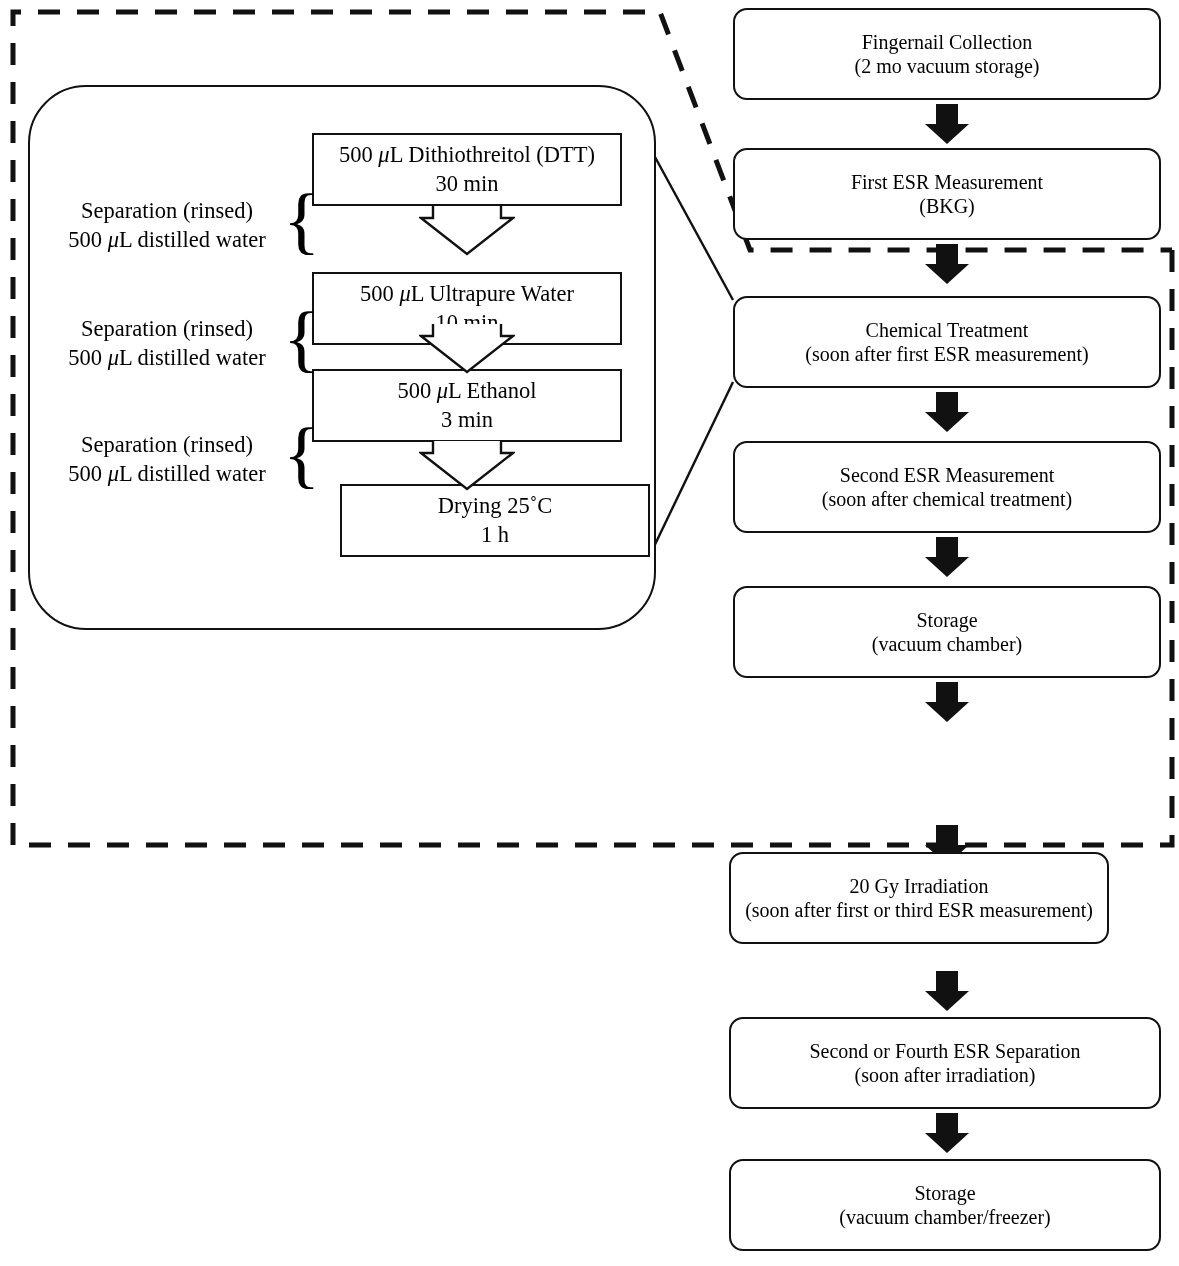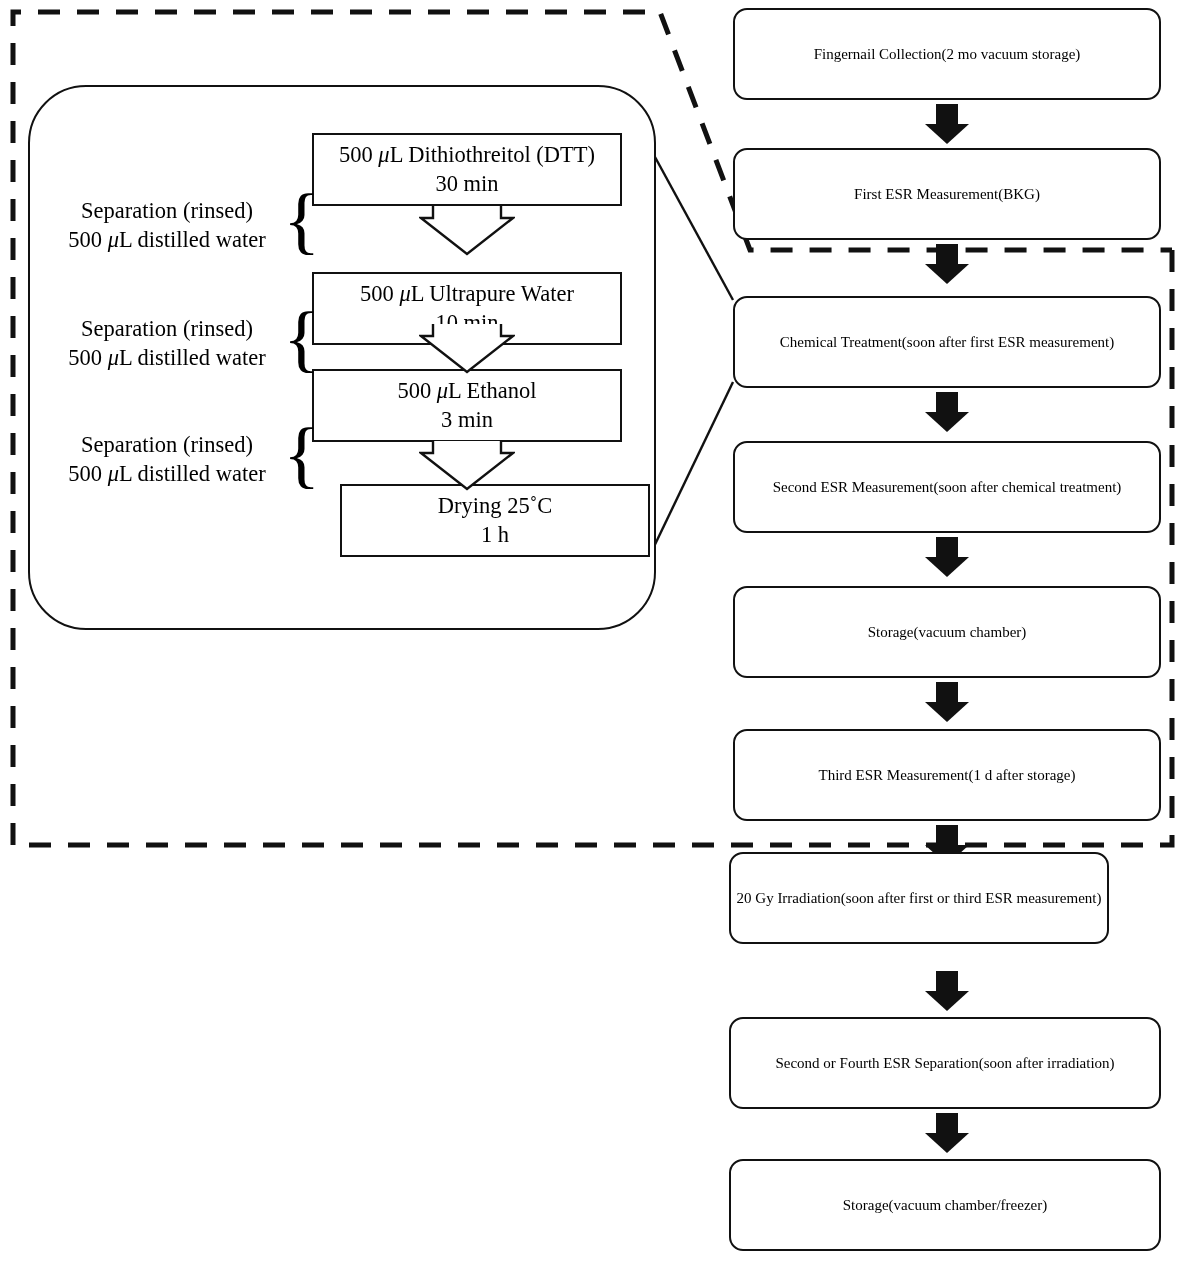--- a/index.html
+++ b/index.html
@@ -10,25 +10,25 @@
 
   
   #vector{position:absolute;left:0;top:0;width:1179px;height:1266px;pointer-events:none;}
 
   
   .flowbox{
     position:absolute;
     border:2.5px solid #111;
     border-radius:14px;
     background:#fff;
-    display:flex;flex-direction:row;
+    display:flex;flex-direction:column;
     align-items:center;justify-content:center;
     text-align:center;
     line-height:1.22;
-    font-size:15px;
+    font-size:20px;
     box-sizing:border-box;
   }
   .flowbox .l1{white-space:nowrap;}
   .flowbox .l2{white-space:nowrap;}
 
   
   .arrow{
     position:absolute;
     width:44px;height:40px;
   }
@@ -188,24 +188,20 @@
 
   <div class="flowbox" style="left:733px;top:586px;width:428px;height:92px;">
     <div class="l1">Storage</div>
     <div class="l2">(vacuum chamber)</div>
   </div>
   <div class="arrow" style="left:925px;top:682px;">
     <div class="shaft"></div>
       <div class="head"></div>
   </div>
 
-  <div class="flowbox" style="left:733px;top:729px;width:428px;height:92px;">
-    <div class="l1">Third ESR Measurement</div>
-    <div class="l2">(1 d after storage)</div>
-  </div>
   <div class="arrow" style="left:925px;top:825px;">
     <div class="shaft"></div>
       <div class="head"></div>
   </div>
 
   <div class="flowbox" style="left:729px;top:852px;width:380px;height:92px;">
     <div class="l1">20 Gy Irradiation</div>
     <div class="l2">(soon after first or third ESR measurement)</div>
   </div>
   <div class="arrow" style="left:925px;top:971px;">

